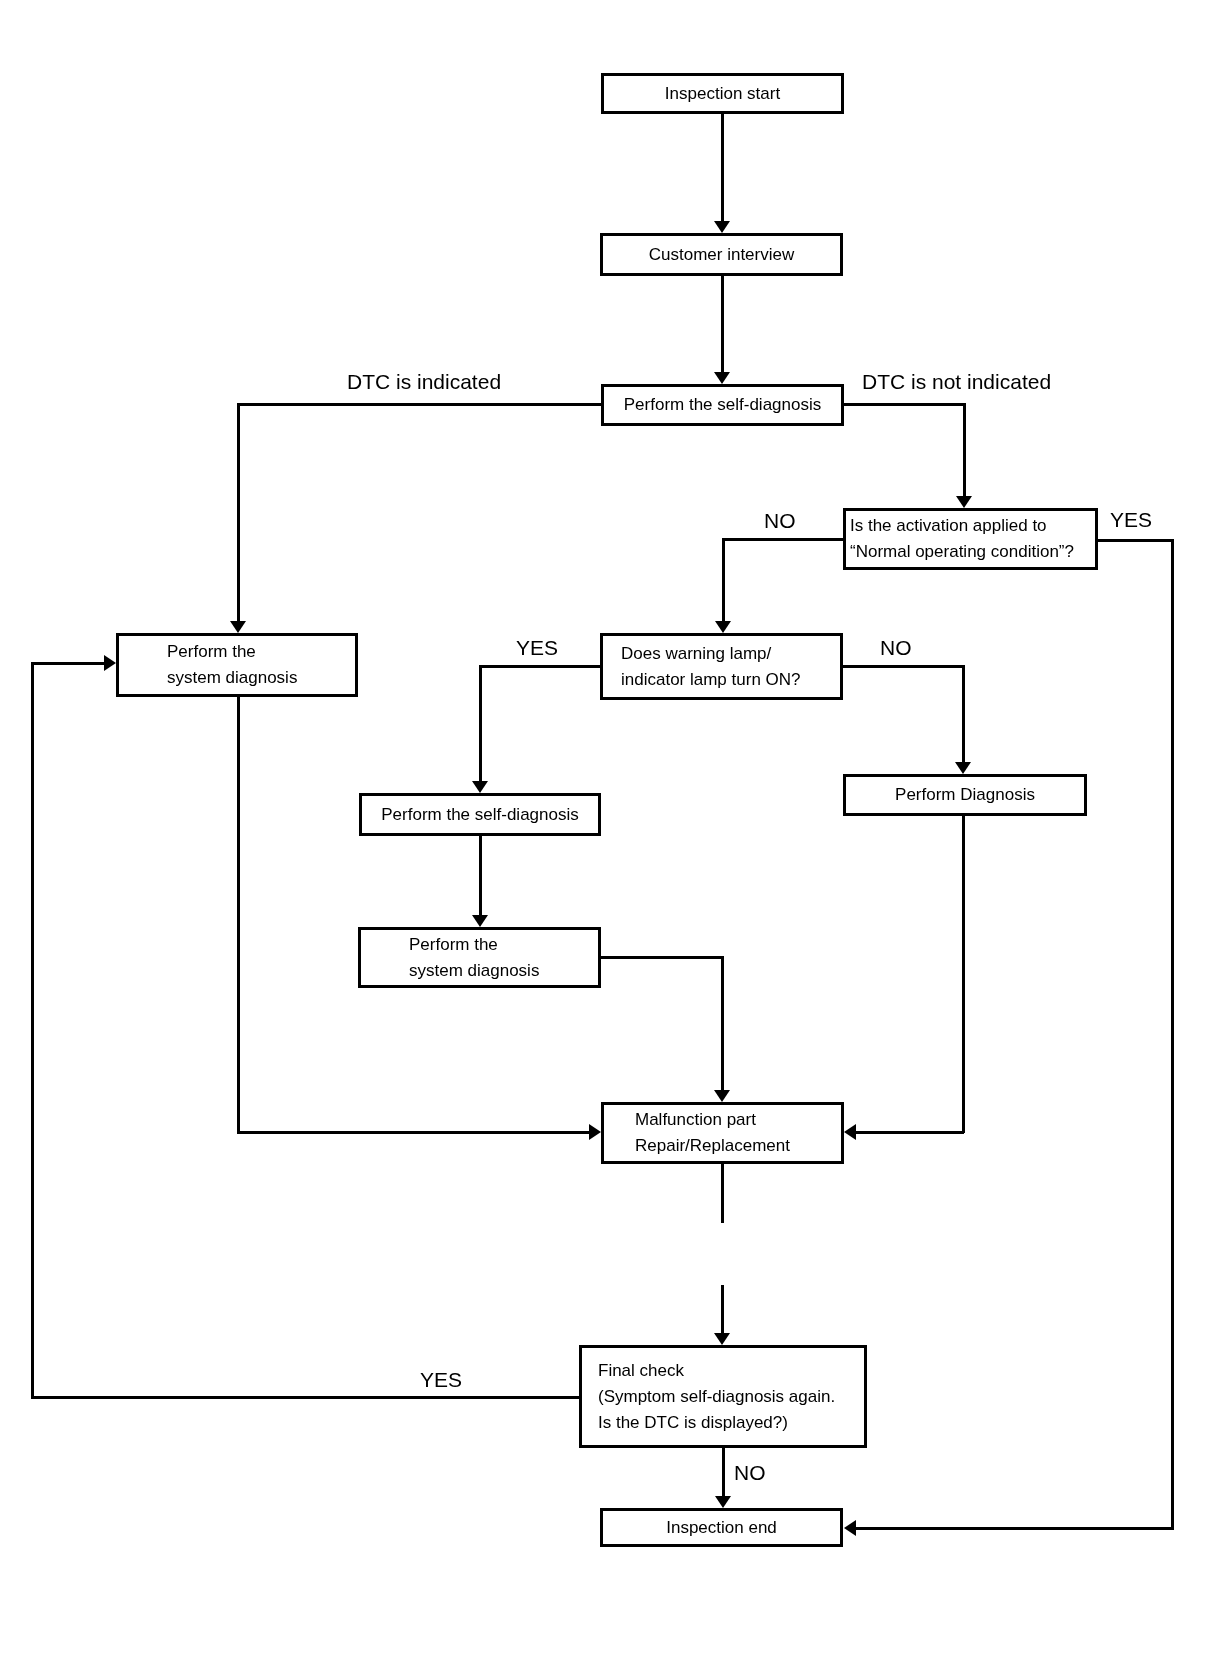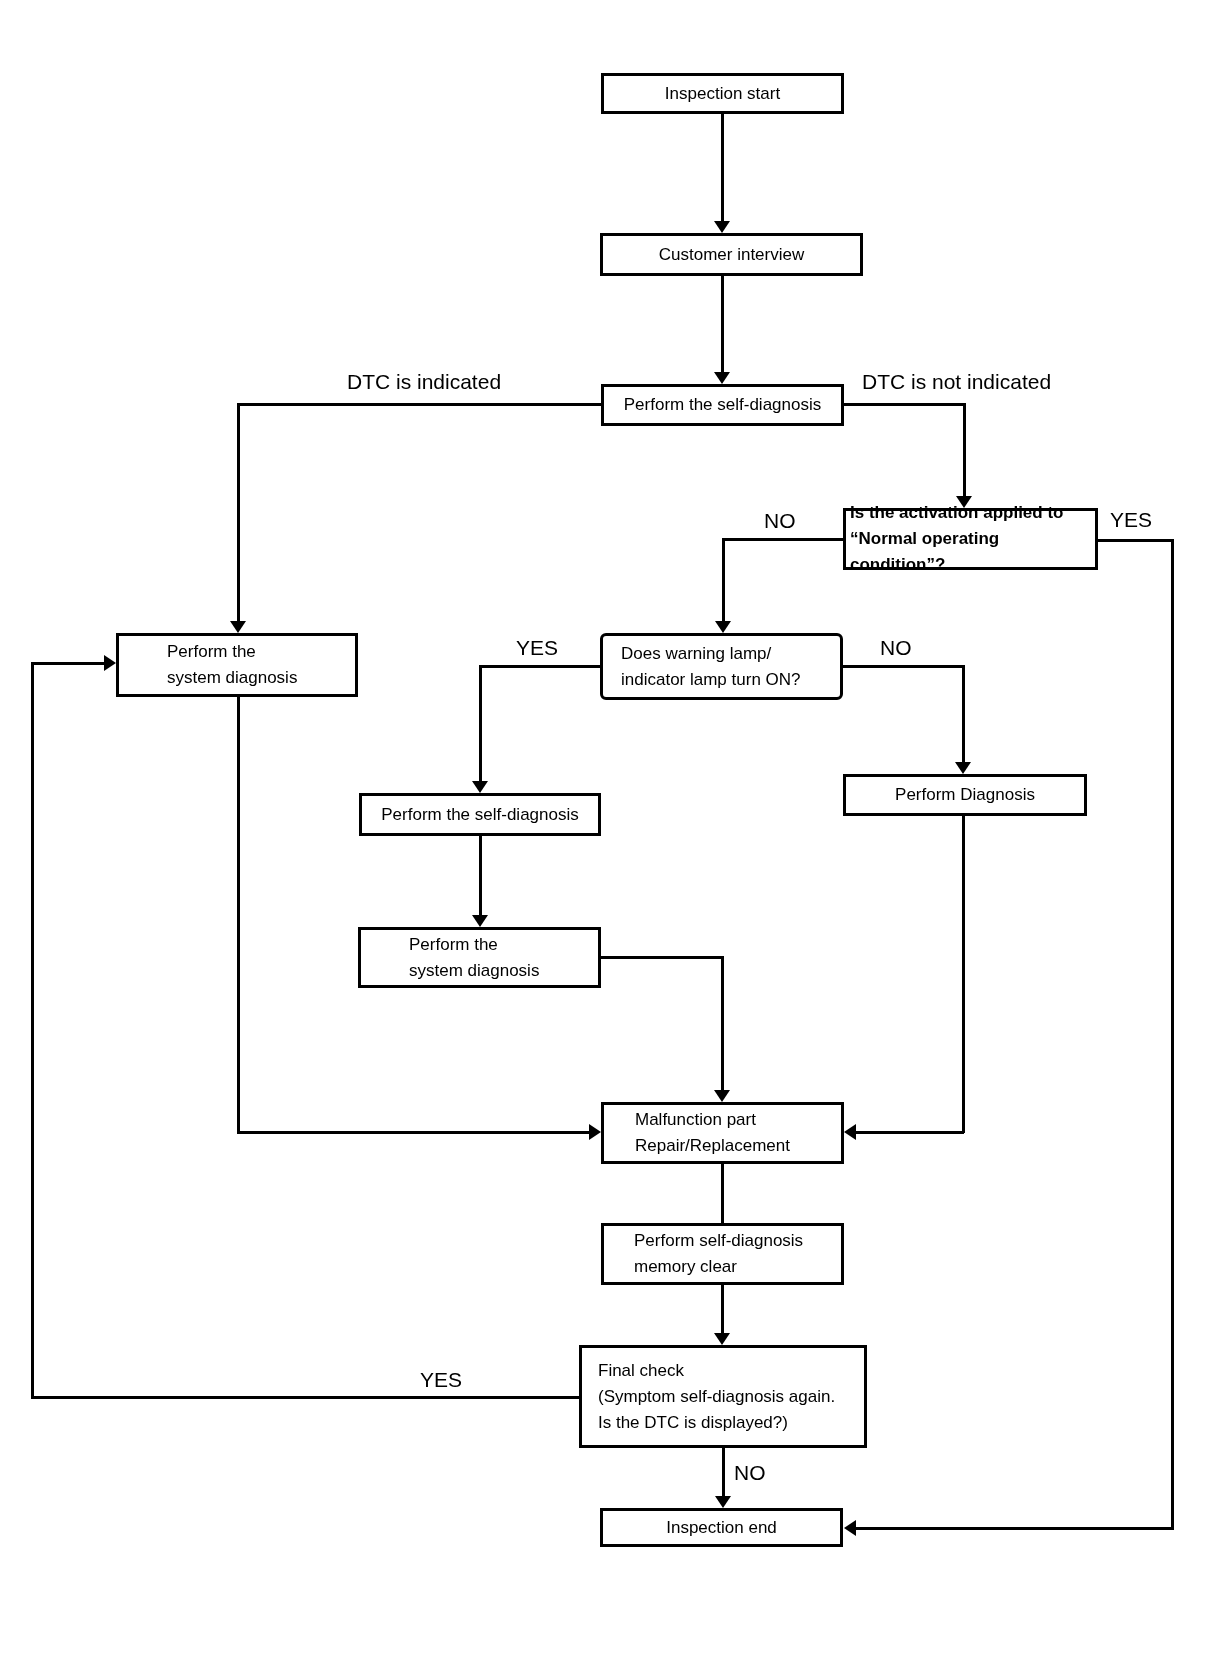--- a/index.html
+++ b/index.html
@@ -30,45 +30,43 @@
   .ar-r { border-top: 8px solid transparent; border-bottom: 8px solid transparent; border-left: 12px solid #000; }
   .lbl { position: absolute; font-size: 21px; line-height: 18px; white-space: nowrap; }
 </style>
 </head>
 <body>
 
 <div id="canvas">
 
   <div class="node center" style="left:601px; top:73px;  width:243px; height:41px;">Inspection start</div>
 
-  <div class="node center" style="left:600px; top:233px; width:263px; height:43px;">Customer interview</div>
+  <div class="node center" style="left:600px; top:233px; width:243px; height:43px;">Customer interview</div>
 
   <div class="node center" style="left:601px; top:384px; width:243px; height:42px;">Perform the self-diagnosis</div>
 
-  <div class="node" style="left:843px; top:508px; width:255px; height:62px; padding-left:4px;font-weight:bold;">Is the activation applied to
+  <div class="node" style="left:843px; top:508px; width:255px; height:62px; padding-left:4px;">Is the activation applied to
 “Normal operating condition”?</div>
 
   <div class="node" style="left:116px; top:633px; width:242px; height:64px; padding-left:48px;">Perform the
 system diagnosis</div>
 
-  <div class="node" style="left:600px; top:633px; width:243px; height:67px; padding-left:18px;border-radius:6px;">Does warning lamp/
+  <div class="node" style="left:600px; top:633px; width:243px; height:67px; padding-left:18px;">Does warning lamp/
 indicator lamp turn ON?</div>
 
   <div class="node center" style="left:843px; top:774px; width:244px; height:42px;">Perform Diagnosis</div>
 
   <div class="node center" style="left:359px; top:793px; width:242px; height:43px;">Perform the self-diagnosis</div>
 
   <div class="node" style="left:358px; top:927px; width:243px; height:61px; padding-left:48px;">Perform the
 system diagnosis</div>
 
   <div class="node" style="left:601px; top:1102px; width:243px; height:62px; padding-left:31px;">Malfunction part
 Repair/Replacement</div>
 
-  <div class="node" style="left:601px; top:1223px; width:243px; height:62px; padding-left:30px;">Perform self-diagnosis
-memory clear</div>
 
   <div class="node" style="left:579px; top:1345px; width:288px; height:103px; padding-left:16px;">Final check
 (Symptom self-diagnosis again.
 Is the DTC is displayed?)</div>
 
   <div class="node center" style="left:600px; top:1508px; width:243px; height:39px;">Inspection end</div>
 
   <div class="lbl" style="left:347px;  top:373px;">DTC is indicated</div>
   <div class="lbl" style="left:862px;  top:373px;">DTC is not indicated</div>
   <div class="lbl" style="left:764px;  top:512px;">NO</div>

